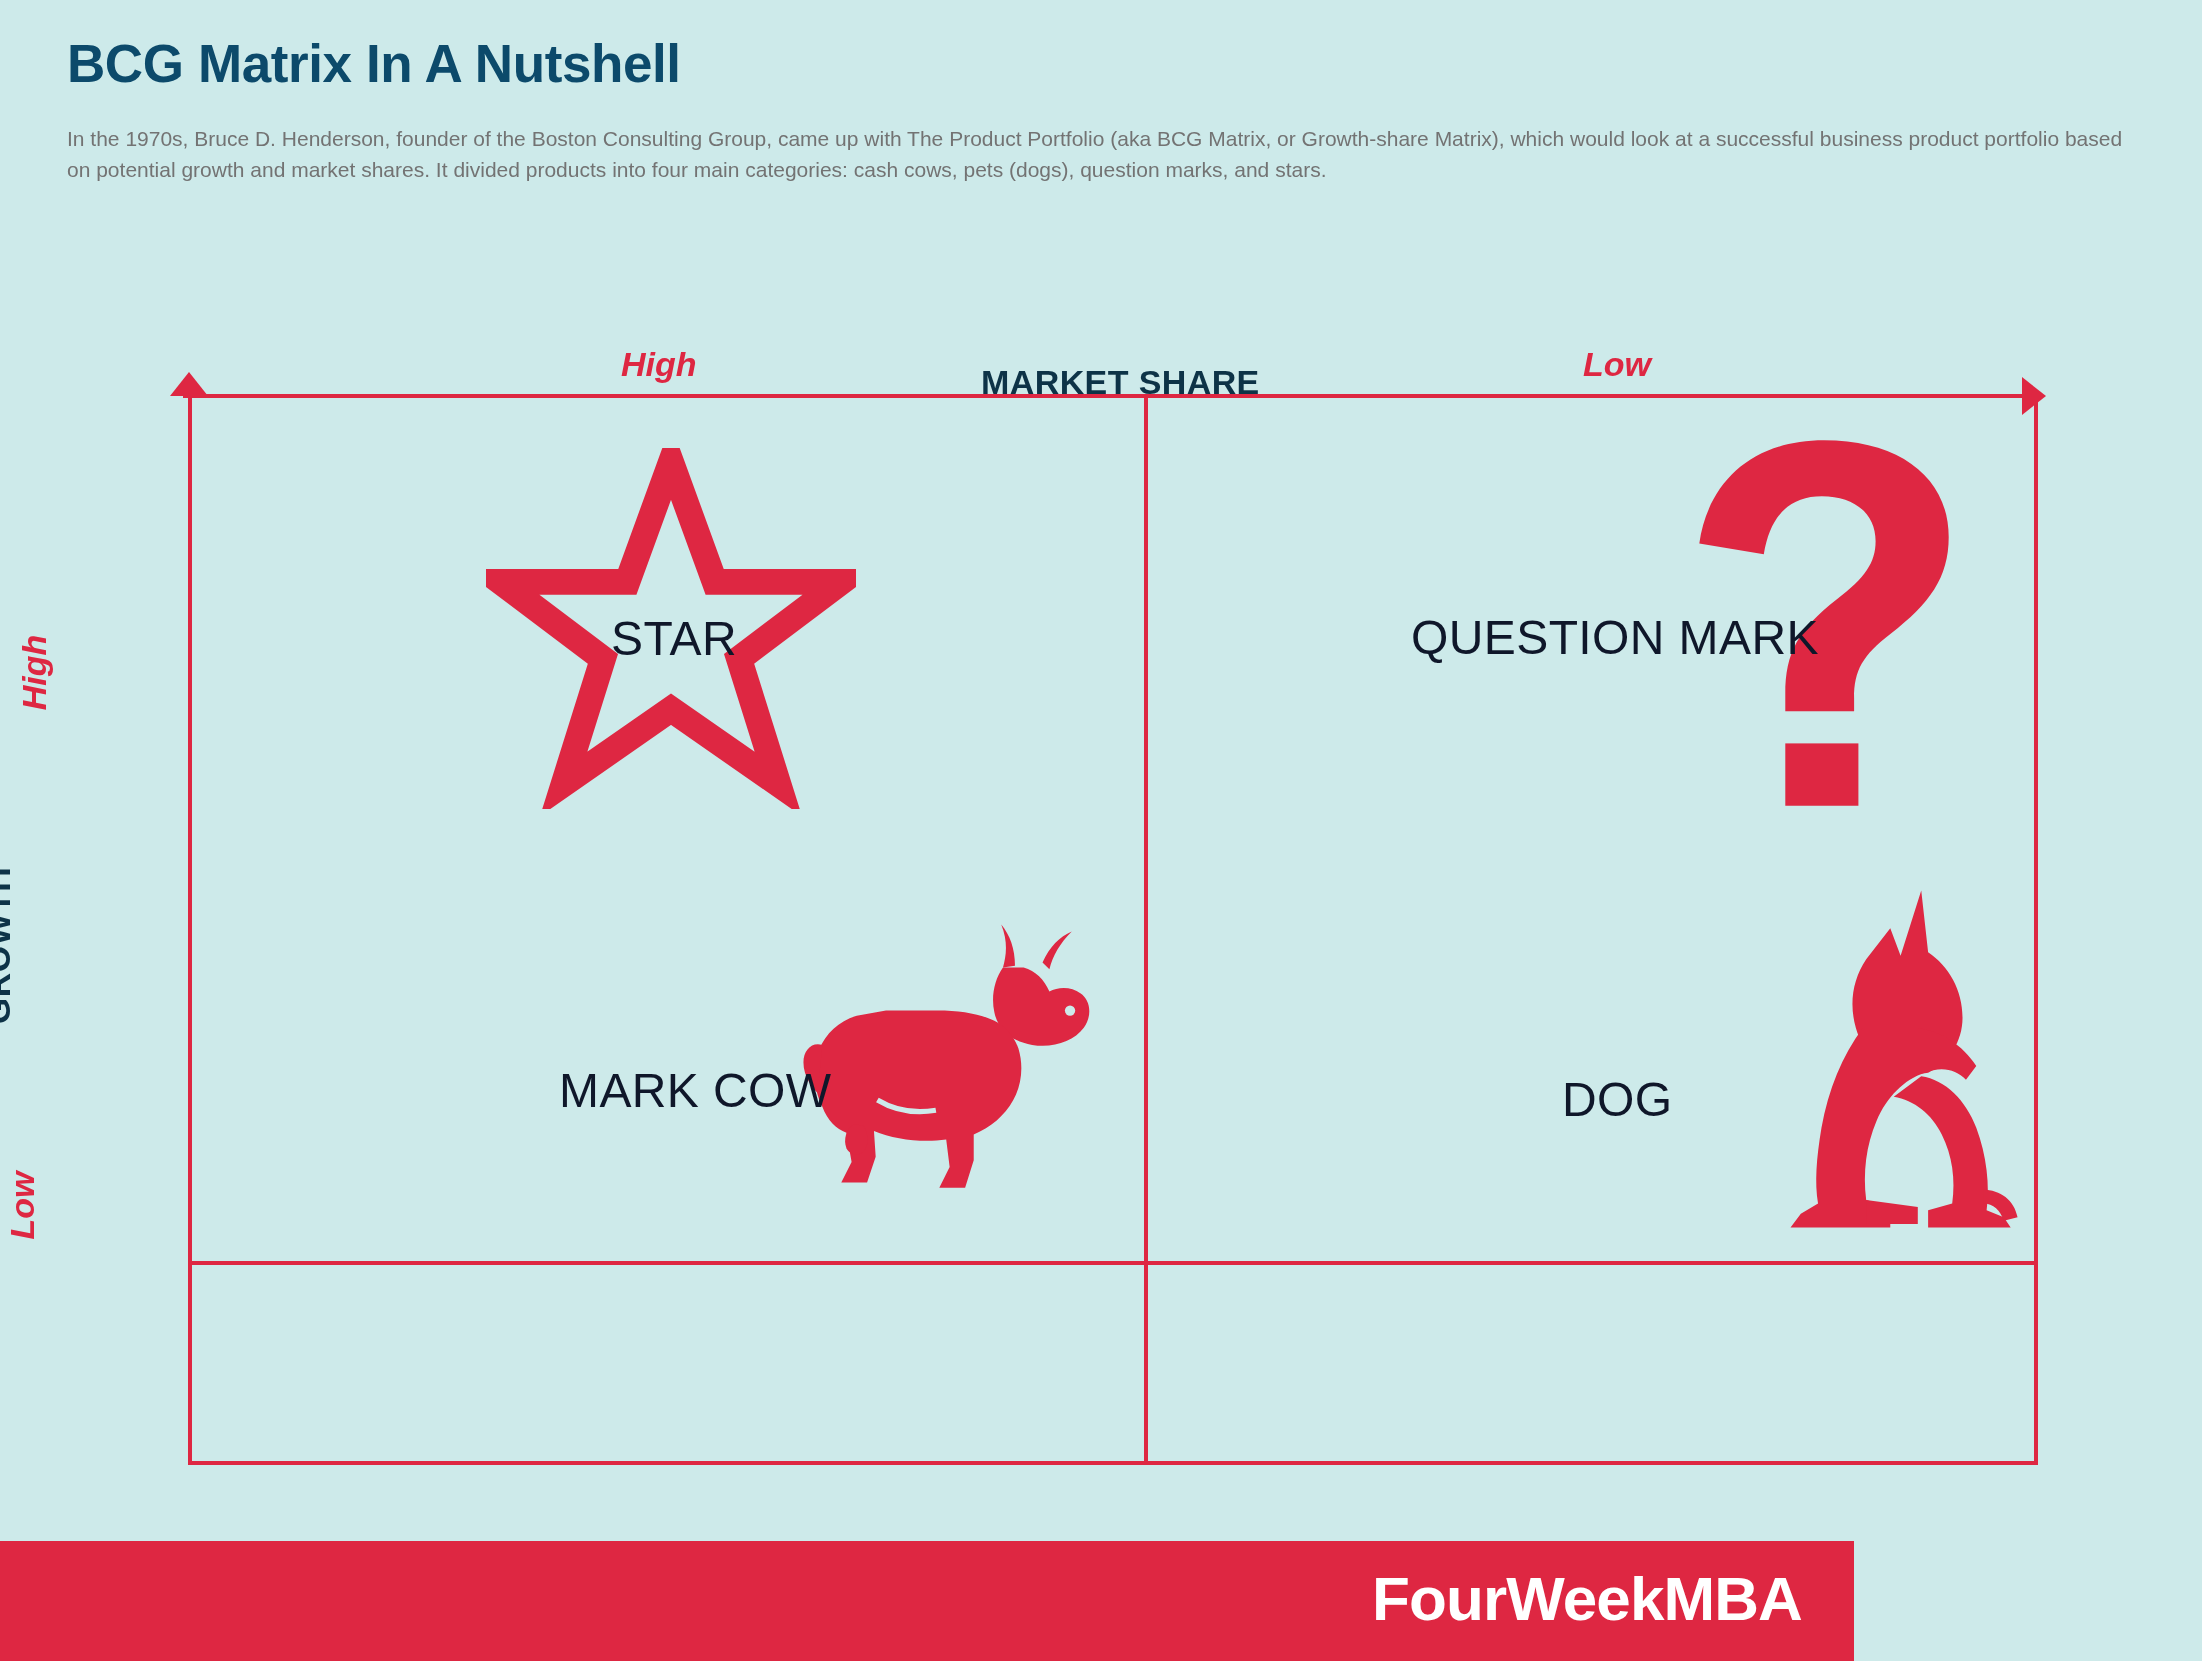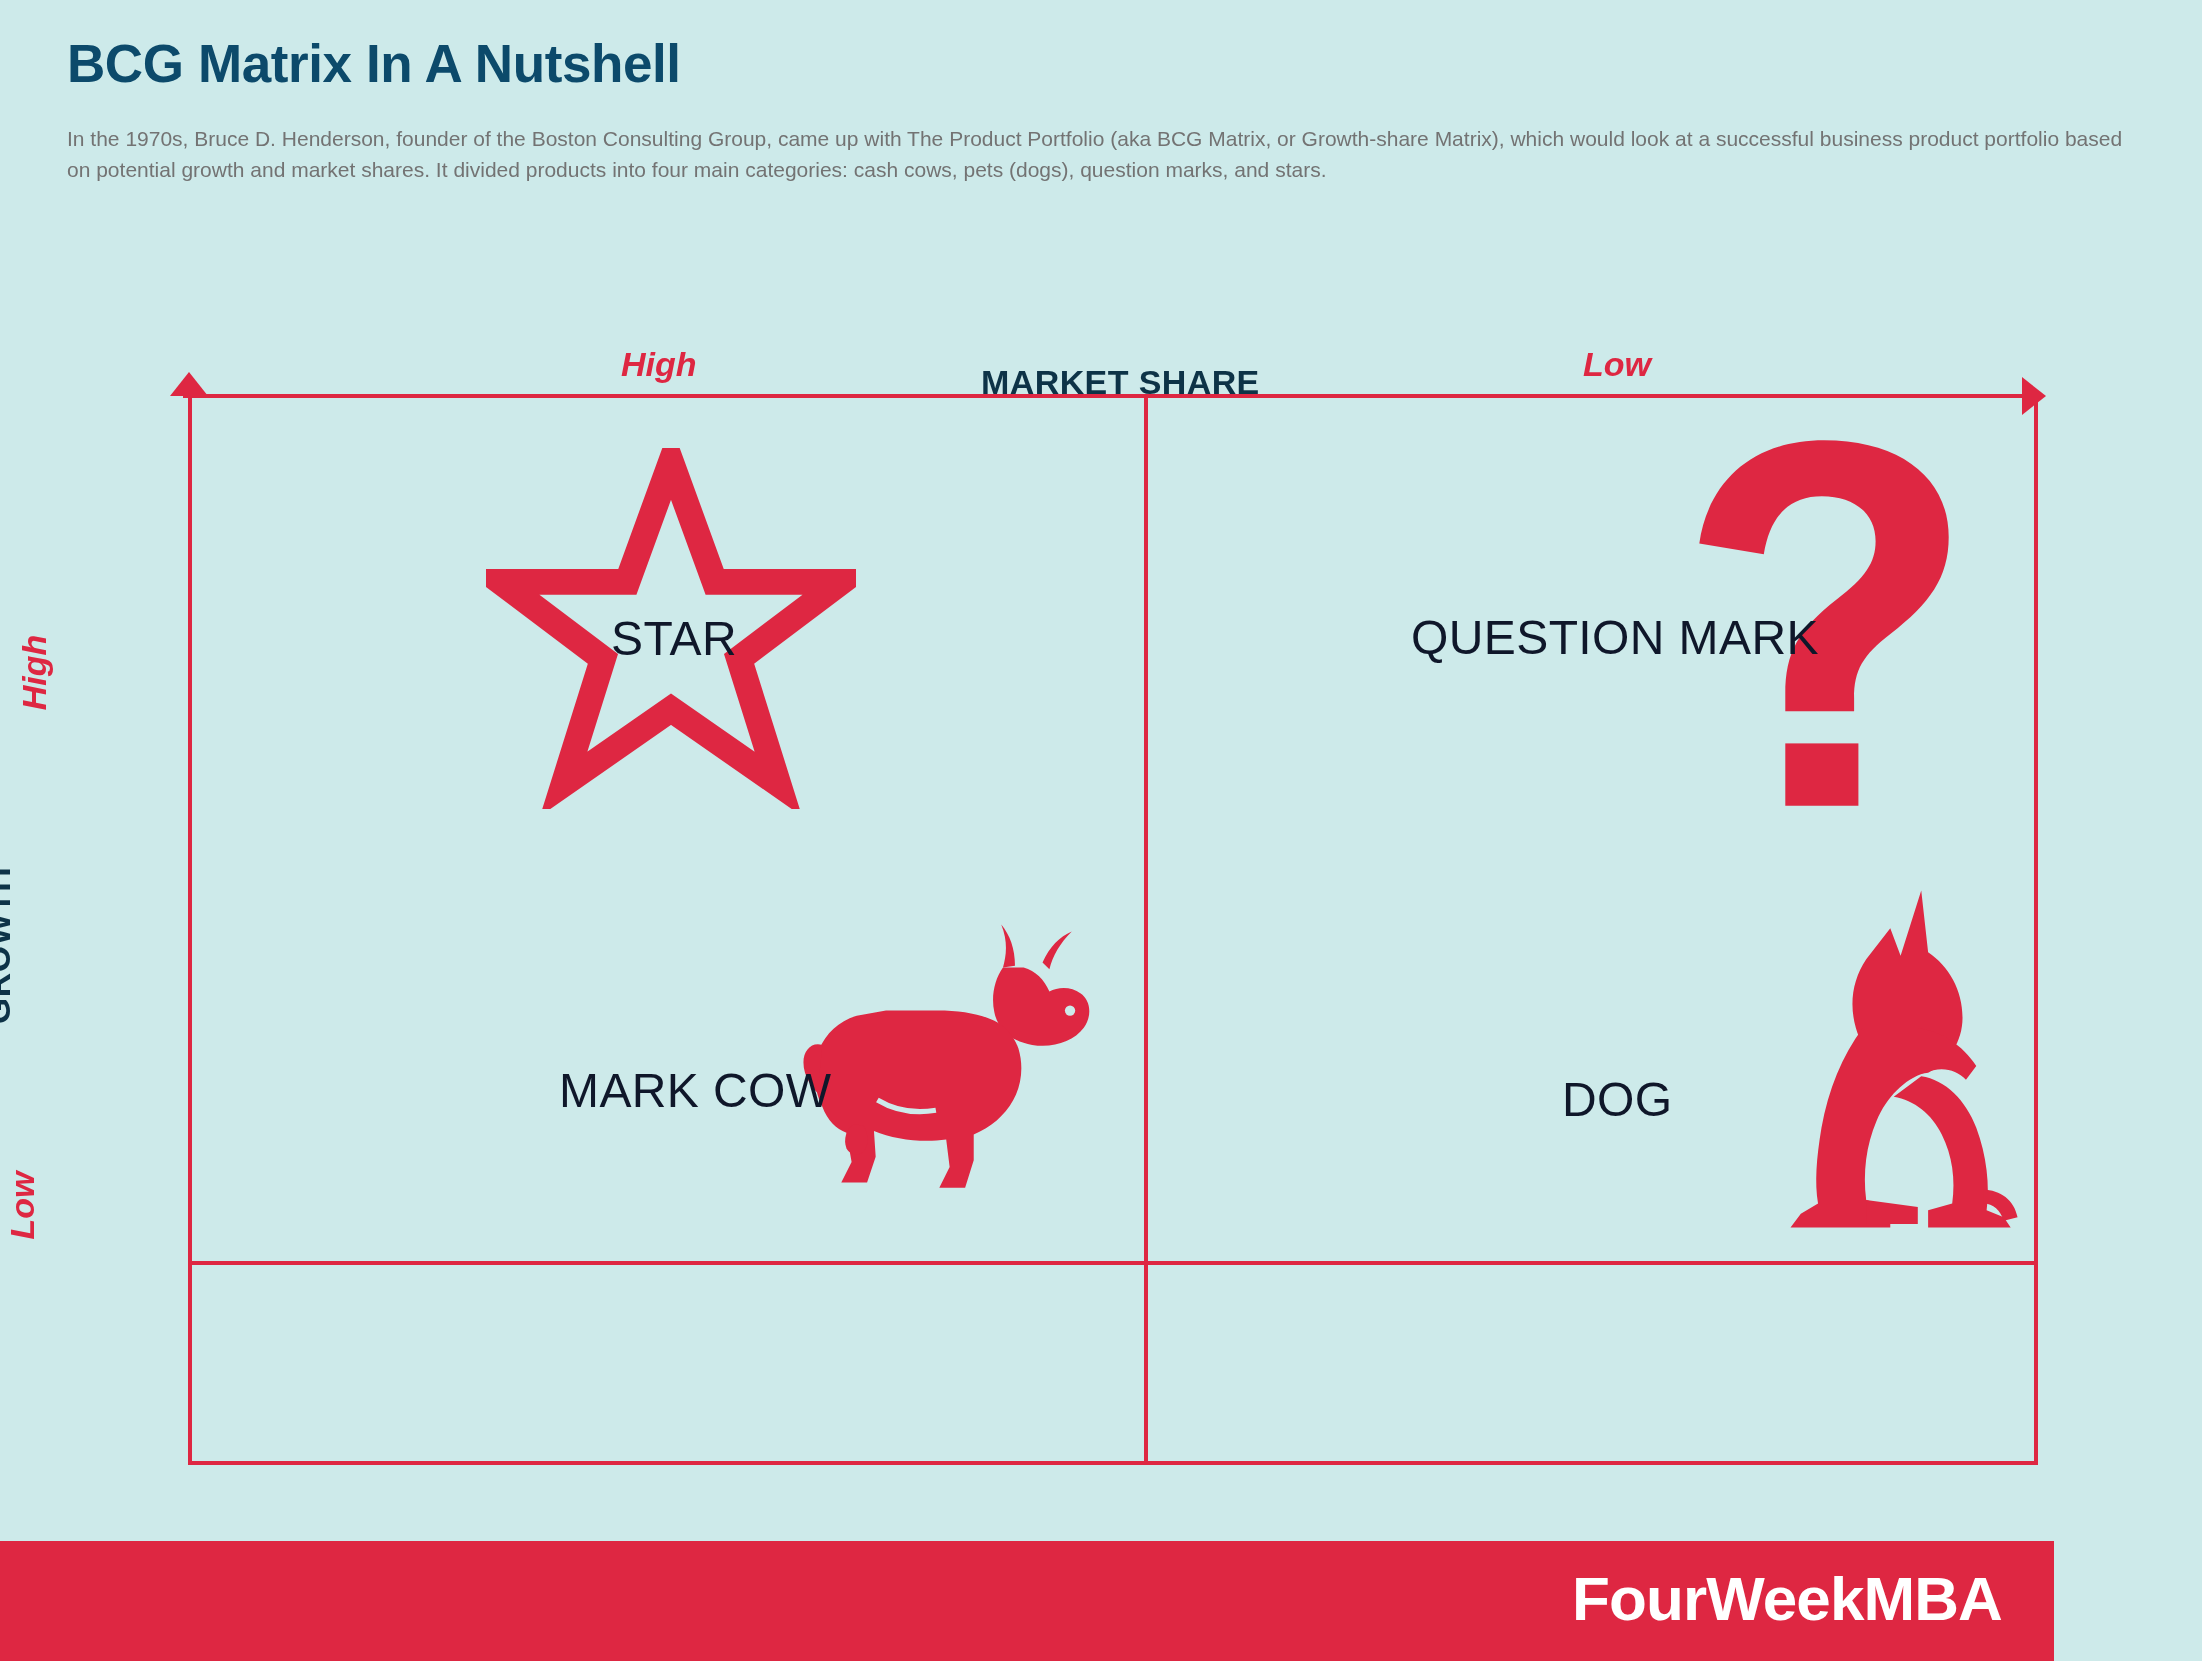--- a/index.html
+++ b/index.html
@@ -214,21 +214,21 @@
     height: 361px;
   }
   #quad-dog .quad-label { position: absolute; left: 26px; top: 185px; margin-left: 48px; }
   #quad-dog .quad-icon  { position: absolute; left: 275px; top: 0; }
 
   
   #footer-banner {
     position: absolute;
     left: 0;
     bottom: 0;
-    width: 2054px;
+    width: 1854px;
     height: 120px;
     background: #de2742;
   }
   #brand-logo {
     position: absolute;
     right: 52px;
     top: 22.4px;
     font-family: "Liberation Sans", sans-serif;
     font-size: 62px;
     font-weight: bold;

